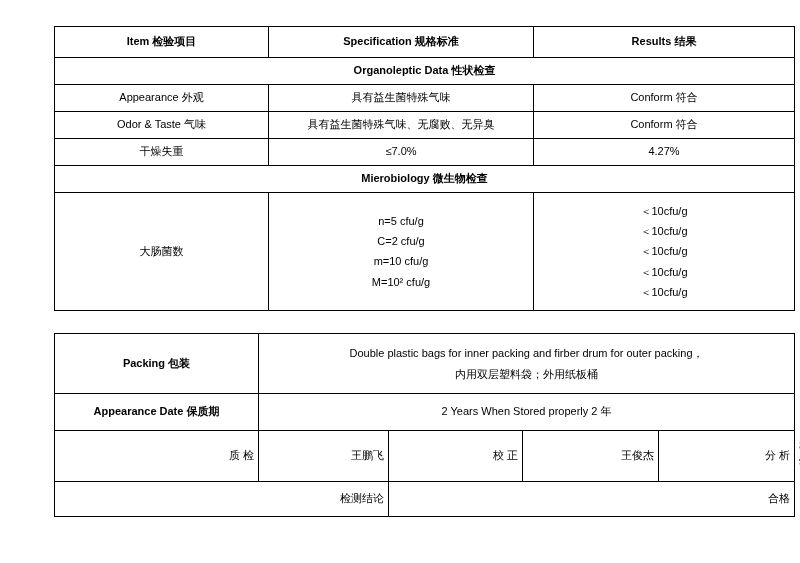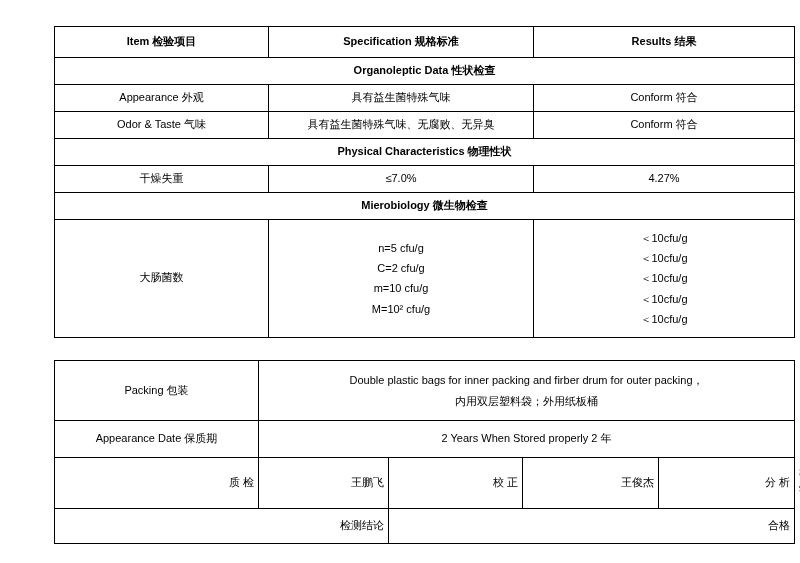--- a/index.html
+++ b/index.html
@@ -54,21 +54,21 @@
   }
   .spacer {
     height: 22px;
   }
   table.second {
     width: 740px;
   }
   table.second td {
     font-size: 11px;
   }
-  .pk-label { width: 204px; font-weight: normal; padding: 10px 0; }
+  .pk-label { width: 204px; font-weight: bold; padding: 10px 0; }
   .pk-val { padding: 9px 24px; line-height: 1.85; }
   .sig td { padding: 9px 4px; font-size: 13px; text-align: right; }
 </style>
 </head>
 <body>
 
 <div class="page">
 
   <table>
     <colgroup>
@@ -87,23 +87,20 @@
       </tr>
       <tr>
         <td>Appearance   外观</td>
         <td>具有益生菌特殊气味</td>
         <td>Conform 符合</td>
       </tr>
       <tr>
         <td>Odor &amp; Taste   气味</td>
         <td>具有益生菌特殊气味、无腐败、无异臭</td>
         <td>Conform 符合</td>
-      </tr>
-      <tr>
-        <td class="section" colspan="3">Physical Characteristics 物理性状</td>
       </tr>
       <tr>
         <td>干燥失重</td>
         <td>≤7.0%</td>
         <td>4.27%</td>
       </tr>
       <tr>
         <td class="section" colspan="3">Mierobiology   微生物检查</td>
       </tr>
       <tr>

